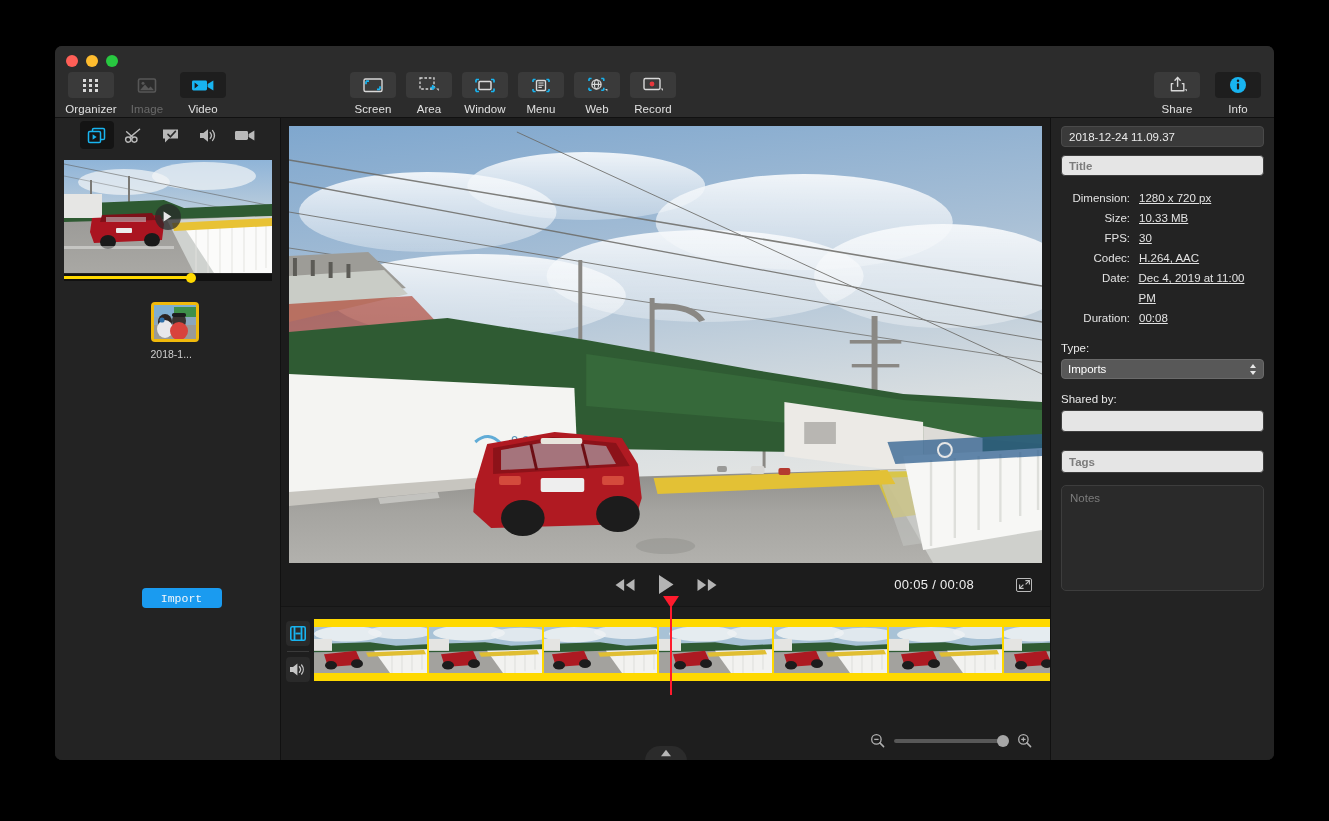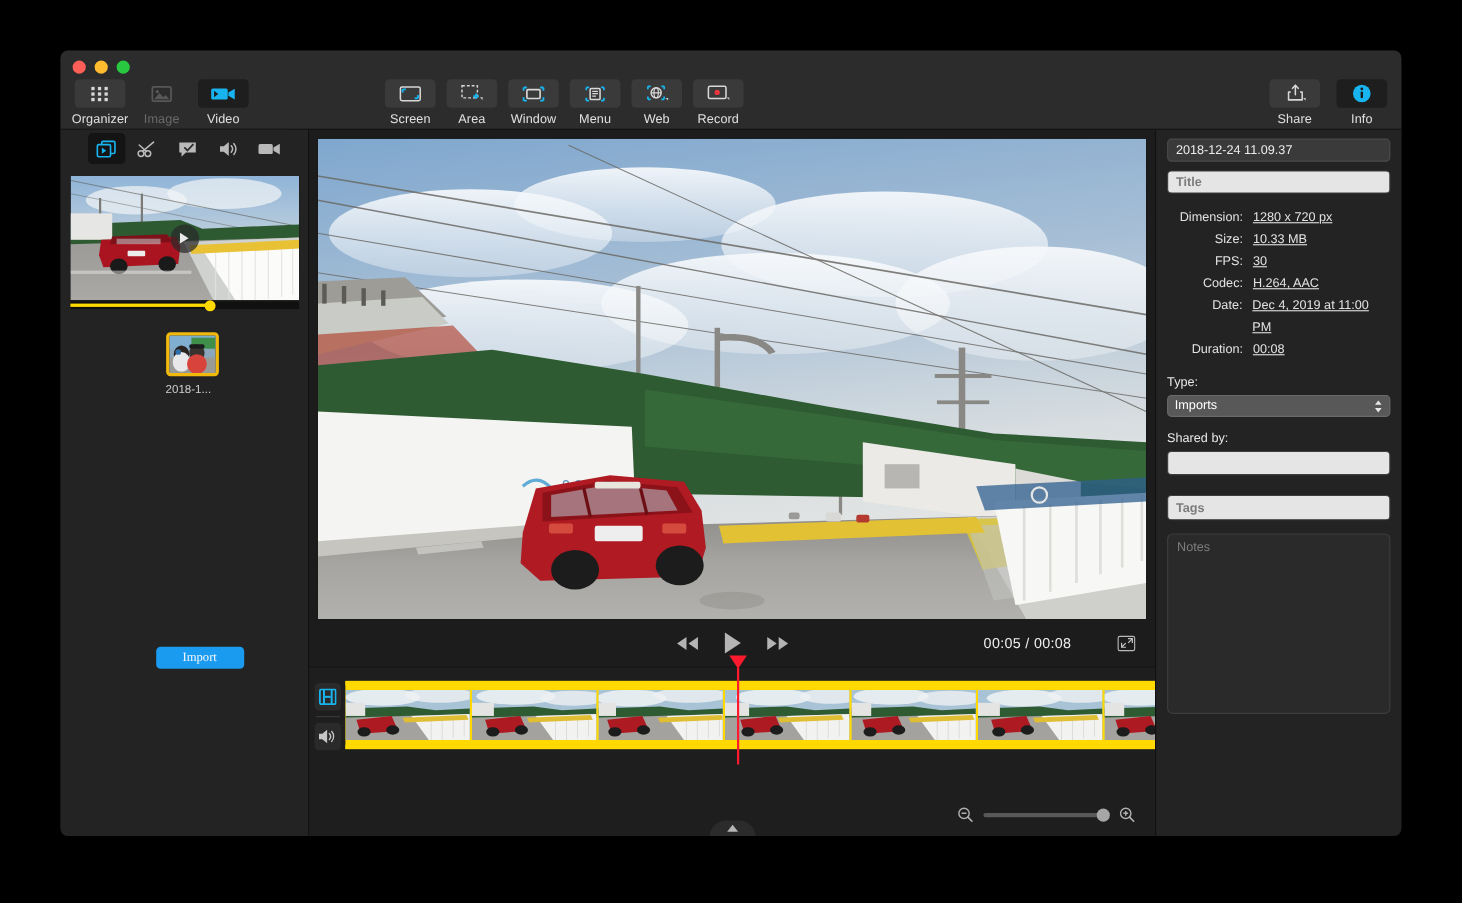--- a/index.html
+++ b/index.html
@@ -69,21 +69,21 @@
   .thumbimg {
     width:48px; height:40px; border:3px solid #f0b90b; border-radius:4px;
     overflow:hidden; position:relative; background:#555;
   }
   .thumblabel { margin-top:6px; font-size:10.5px; color:#cfcfcf; white-space:nowrap; }
 
   .importwrap { position:absolute; left:0; right:0; top:470px; display:flex; justify-content:center; }
   .importbtn {
     width:80px; height:20px; border-radius:4px; background:#1a9bf0;
     color:#f2f7fb; font-size:11.5px; display:flex; align-items:center; justify-content:center;
-    border:none; font-family:Liberation Serif, serif;margin-left:28px;
+    border:none; font-family:Liberation Mono, monospace;margin-left:28px;
   }
 
   
   .center { flex:1; background:#1c1c1c; display:flex; flex-direction:column; position:relative; }
   .stage { margin:8px 8px 0 8px; height:437px; background:#000; position:relative; overflow:hidden; }
 
   .controls {
     height:44px; background:#1c1c1c; position:relative;
     display:flex; align-items:center; border-bottom:1px solid #151515;
   }
@@ -128,21 +128,21 @@
   .metakey { width:78px; text-align:right; color:#e2e2e2; padding-right:9px; }
   .metaval { color:#e2e2e2;text-decoration:underline; }
   .seclabel { font-size:11.5px; color:#e8e8e8; margin-top:14px; margin-bottom:5px; }
   .select {
     height:20px; border-radius:4px; background:#585858; border:1px solid #6a6a6a;
     display:flex; align-items:center; padding:0 6px; font-size:11.5px; color:#fff;
     position:relative;
   }
   .select .chev { position:absolute; right:6px; font-size:9px; line-height:9px; color:#ddd; text-align:center; }
   .notes {
-    margin-top:12px; height:164px; border-radius:5px; background:#2a2a2a; border:1px solid #3d3d3d;
+    margin-top:12px; height:106px; border-radius:5px; background:#2a2a2a; border:1px solid #3d3d3d;
     padding:6px 8px; font-size:11.5px; color:#7c7c7c;
   }
 
   svg { display:block; }
 </style>
 </head>
 <body>
 
 <div class="window">
 

